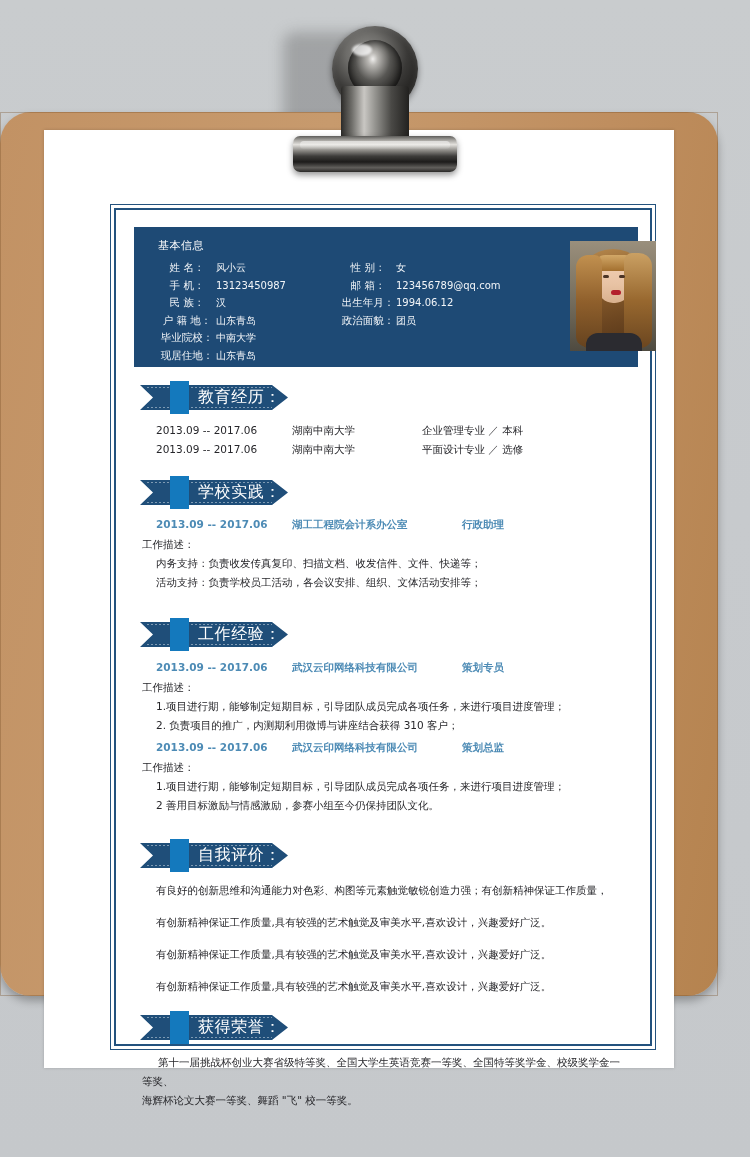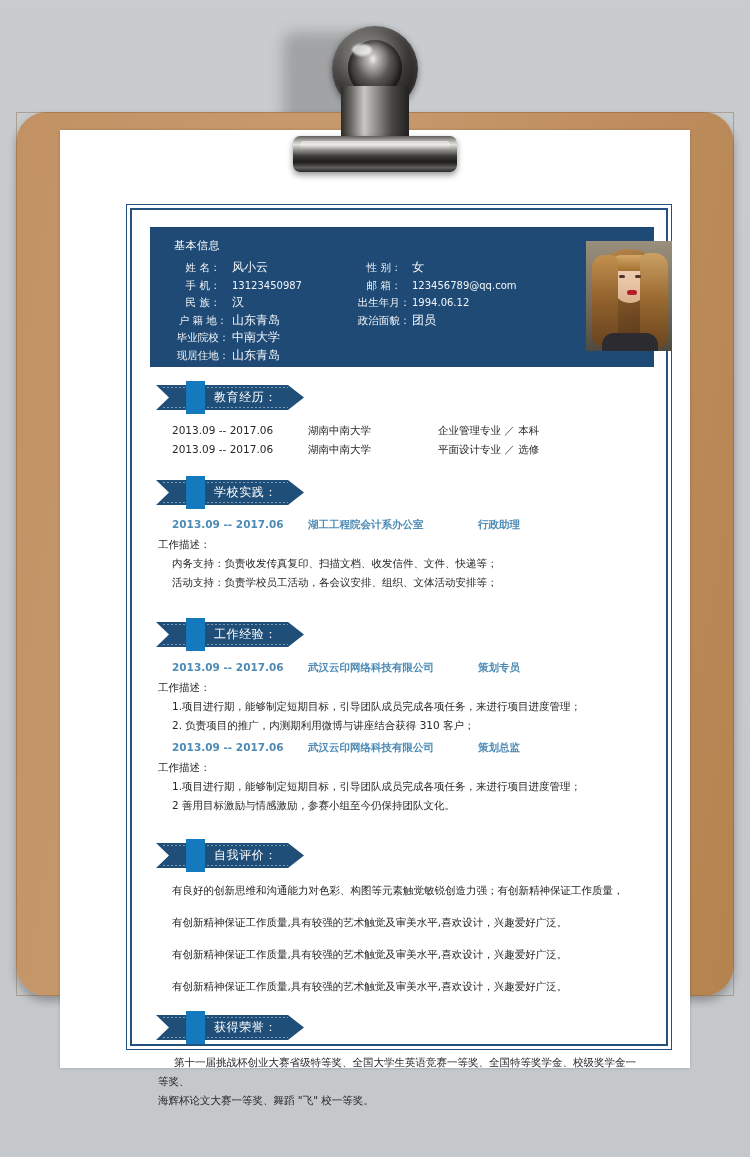--- a/index.html
+++ b/index.html
@@ -12,21 +12,21 @@
   #screen {
     position: relative;
     width: 750px; height: 1157px;
     overflow: hidden;
     background: linear-gradient(180deg, #c9ccce 0%, #c7cacd 45%, #c5c8cb 100%);
   }
 
   
   .board {
     position: absolute;
-    left: 16px; top: 112px;
+    left: 0; top: 112px;
     width: 718px; height: 884px;
     background: #c08f5e;
     background: linear-gradient(100deg,#c29264 0%, #c79a6d 38%, #bf8e5f 70%, #b5834f 100%);
     box-shadow: 0 5px 9px rgba(0,0,0,0.28);
     border-radius: 31px;
   }
   .board-inner-shadow {
     position: absolute; left: 0; top: 0; right: 0; bottom: 0;
     box-shadow: inset 0 0 0 1px rgba(120,80,40,0.35);
   }
@@ -127,21 +127,21 @@
     color: #eef2f6;
     display: inline-block;
     text-align: center;
   }
   .info-col.left .info-label { width: 58px; }
   .info-col.right .info-label { width: 56px; }
   .info-value {
     font-family: "DejaVu Sans", "Liberation Sans", sans-serif;
     color: #f2f5f8; font-size: 10px;
   }
-  .info-value.cjk { font-family: Liberation Mono, monospace; font-size: 12px; }
+  .info-value.cjk { font-family: Liberation Serif, serif; font-size: 10px; }
 
   .photo-wrap {
     width: 108px; padding-top: 14px; padding-right: 13px;
     display: flex; justify-content: center;
   }
   .photo {
     width: 86px; height: 110px;
     position: relative; overflow: hidden;
     background: linear-gradient(170deg,#8d8271 0%, #7a7263 40%, #5e5a50 100%);
   }
@@ -189,21 +189,21 @@
   }
   .banner-dots-top { top: 1px; }
   .banner-dots-bot { bottom: 1px; }
   .banner-accent {
     position: absolute; left: 30px; top: -4px; width: 19px; height: 33px;
     background: #1479bd;
   }
   .banner-label {
     position: relative; z-index: 3;
     margin-left: 58px;
-    color: #ffffff; font-size: 12px; letter-spacing: 0.6px;
+    color: #ffffff; font-size: 16px; letter-spacing: 0.6px;
     font-family: "DejaVu Serif", "Liberation Serif", serif;
   }
 
   
   .section { margin-top: 14px; }
   .sec-body { padding: 0 26px 0 26px; }
 
   .edu-row {
     display: flex; font-size: 10.5px; color: #26262a; line-height: 19px;
     font-family: "DejaVu Sans", "Liberation Sans", sans-serif;

